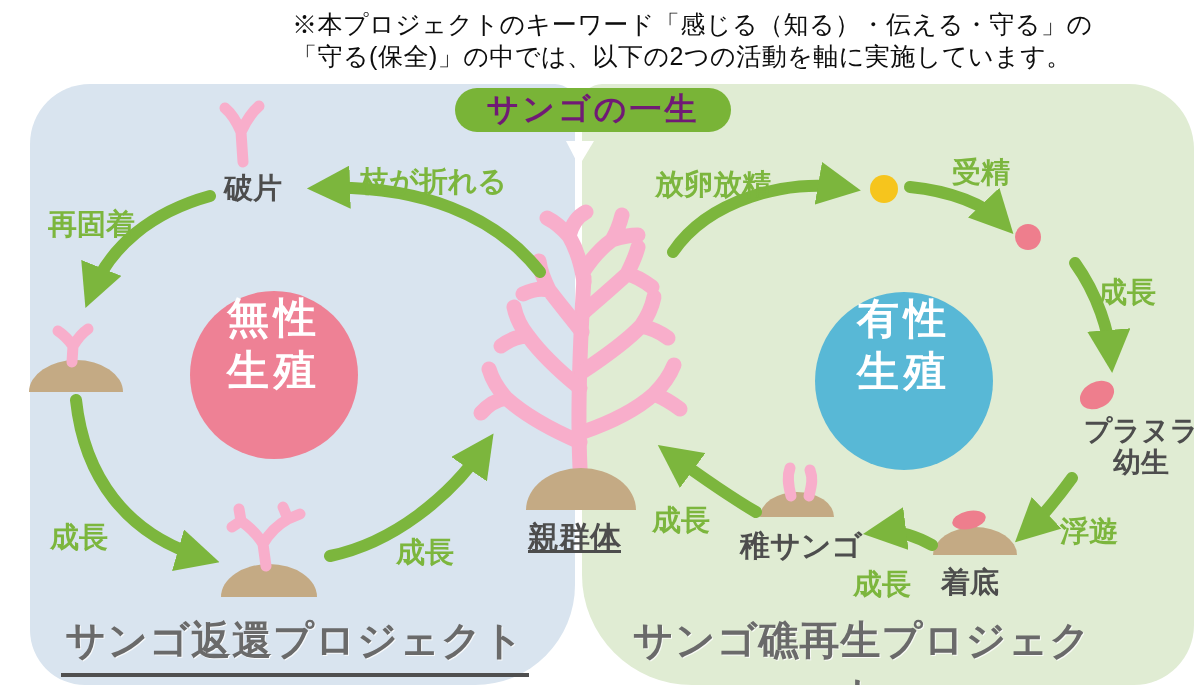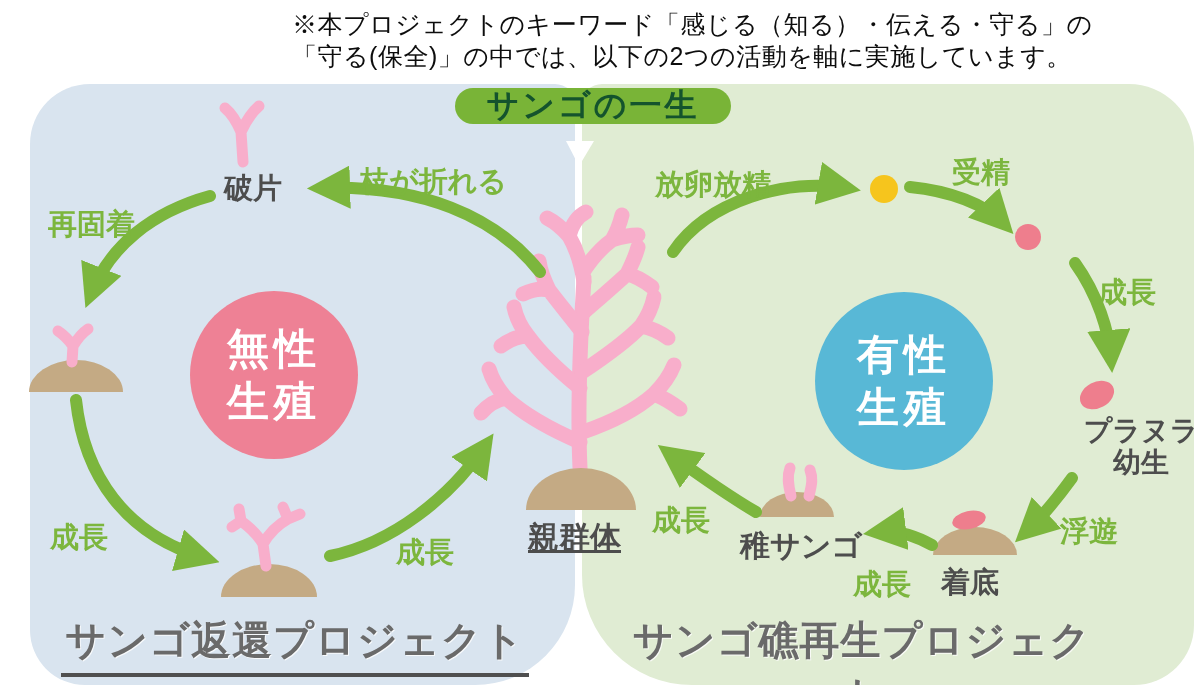--- a/index.html
+++ b/index.html
@@ -26,30 +26,30 @@
   .panel-left{
     left:30px;width:545px;background:var(--panel-blue);
     border-radius:60px 20px 100px 55px;
   }
   .panel-right{
     left:582px;width:612px;background:var(--panel-green);
     border-radius:20px 65px 60px 110px;
   }
   
   .badge{
-    left:455px;top:88px;width:276px;height:36px;
+    left:455px;top:88px;width:276px;height:44px;
     background:var(--badge-green);border-radius:27px;
-    color:#14532d;font-size:32px;font-weight:bold;letter-spacing:3px;
+    color:#701a75;font-size:32px;font-weight:bold;letter-spacing:3px;
     display:flex;align-items:center;justify-content:center;z-index:6;
   }
   
   .cycle-circle{
     border-radius:50%;color:#ffffff;font-weight:bold;font-size:42px;
     letter-spacing:5px;line-height:53px;display:flex;flex-direction:column;
-    align-items:center;justify-content:center;z-index:3;text-align:center;
+    align-items:center;z-index:3;text-align:center;
   }
   .circle-asexual{left:190px;top:291px;width:168px;height:168px;background:var(--circle-pink);}
   .circle-sexual{left:815px;top:292px;width:178px;height:178px;background:var(--circle-blue);}
   
   .lbl{font-weight:bold;font-size:29px;white-space:nowrap;z-index:4;}
   .lbl-green{color:var(--arrow-green);}
   .lbl-dark{color:var(--text-dark);}
   .lbl-center{text-align:center;line-height:32px;margin-left:40px;}
   
   .project-title{

